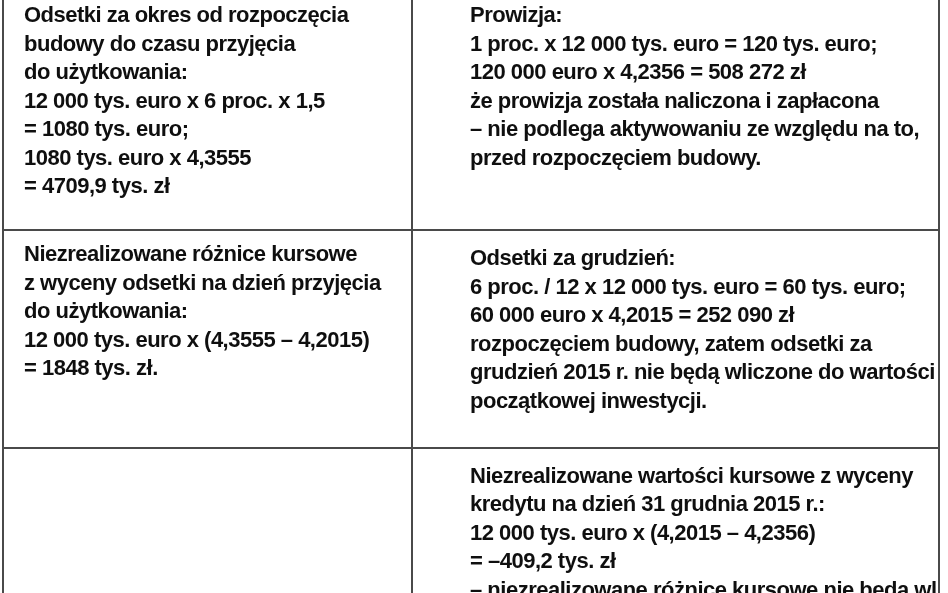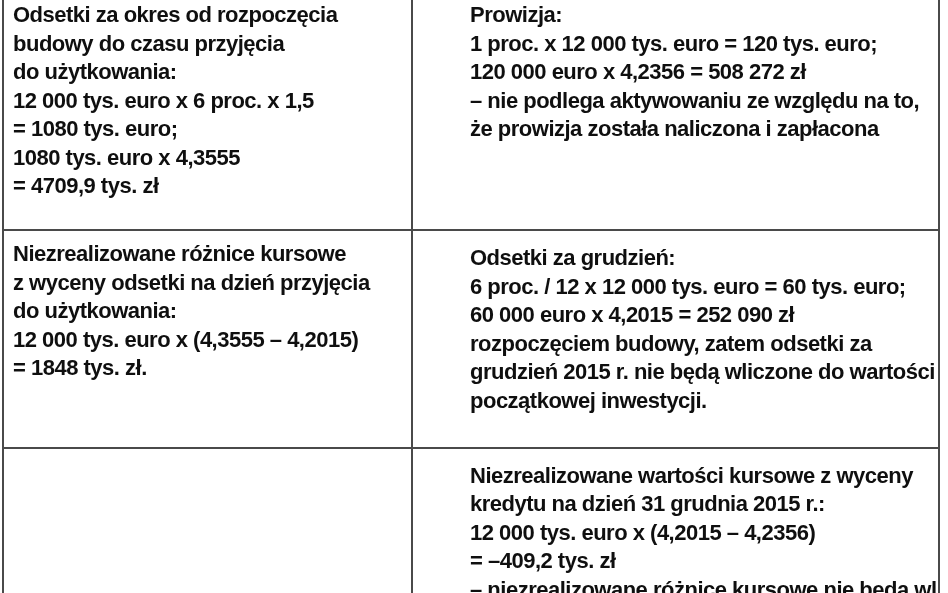--- a/index.html
+++ b/index.html
@@ -29,21 +29,21 @@
     color:var(--text);
     font-weight:bold;
     font-size:22px;
     line-height:28.5px;
     letter-spacing:-0.5px;
     overflow:hidden;
   }
   .cell.left{
     width:409px;
     border-right:2px solid var(--border);
-    padding:1px 8px 6px 9px;
+    padding:1px 8px 6px 20px;
   }
   .row.r2 .cell.left, .row.r3 .cell.left{padding-top:9px;}
   .cell.right{
     flex:1;
     padding:1px 6px 6px 13px;
     margin-left:44px;
   }
   .row.r2 .cell.right, .row.r3 .cell.right{padding-top:13px;}
   .line{white-space:nowrap;}
 </style>
@@ -58,22 +58,23 @@
         <div class="line">do użytkowania:</div>
         <div class="line">12 000 tys. euro x 6 proc. x 1,5</div>
         <div class="line">= 1080 tys. euro;</div>
         <div class="line">1080 tys. euro x 4,3555</div>
         <div class="line">= 4709,9 tys. zł</div>
       </div>
     <div class="cell right">
         <div class="line">Prowizja:</div>
         <div class="line">1 proc. x 12 000 tys. euro = 120 tys. euro;</div>
         <div class="line">120 000 euro x 4,2356 = 508 272 zł</div>
+        <div class="line">że prowizja została naliczona i zapłacona</div>
         <div class="line">– nie podlega aktywowaniu ze względu na to,</div>
-        <div class="line">że prowizja została naliczona i zapłacona</div>
+        <div class="line">przed rozpoczęciem budowy.</div>
       </div>
   </div>
   <div class="row r2">
     <div class="cell left">
         <div class="line">Niezrealizowane różnice kursowe</div>
         <div class="line">z wyceny odsetki na dzień przyjęcia</div>
         <div class="line">do użytkowania:</div>
         <div class="line">12 000 tys. euro x (4,3555 – 4,2015)</div>
         <div class="line">= 1848 tys. zł.</div>
       </div>

